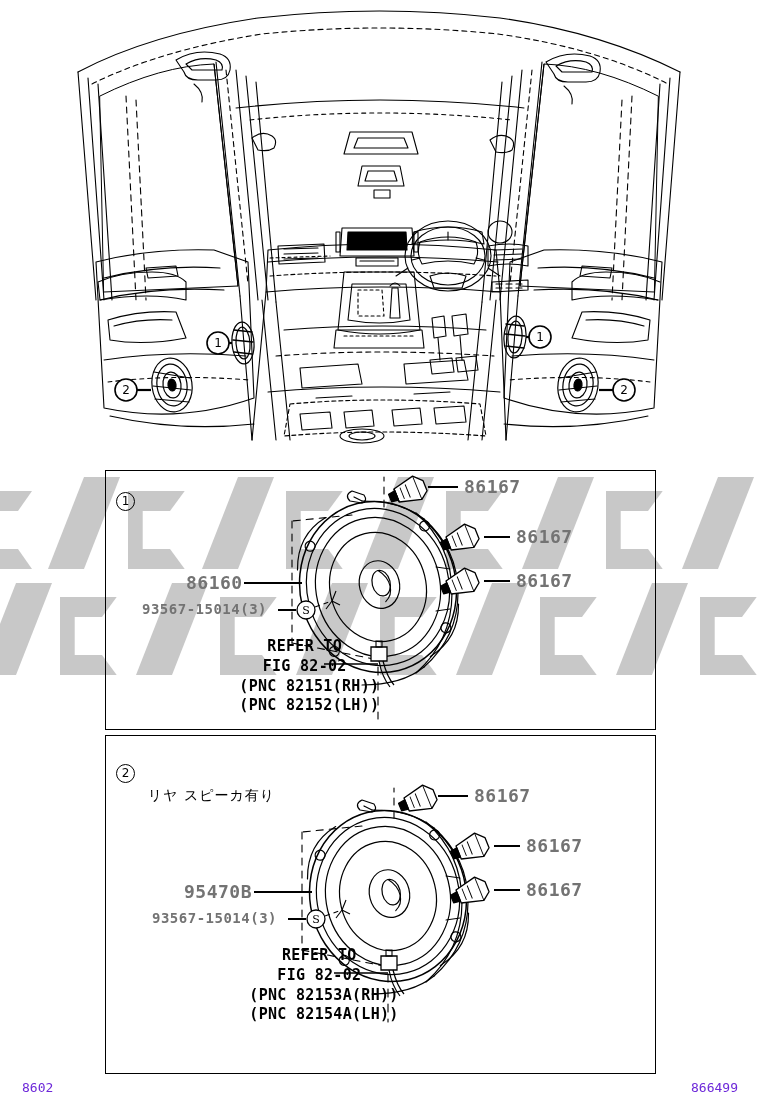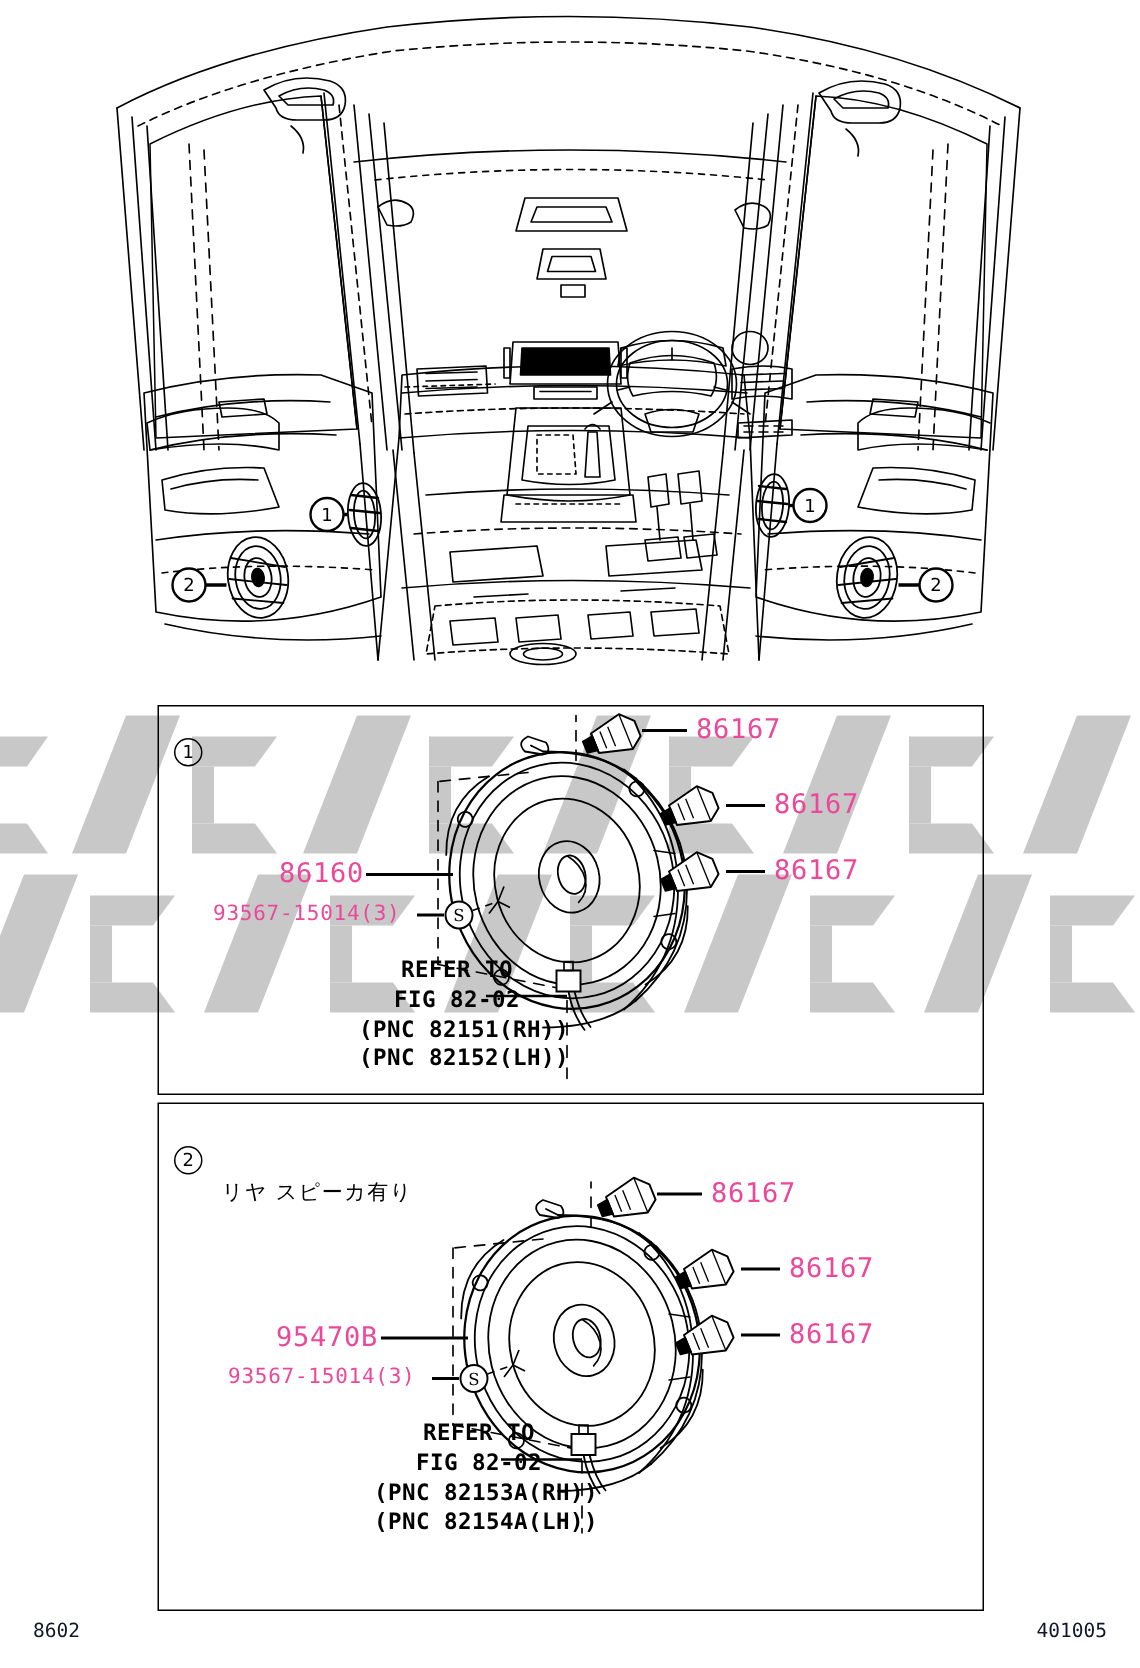--- a/index.html
+++ b/index.html
@@ -80,24 +80,24 @@
     letter-spacing: 1px;
     vertical-align: middle;
     margin-top: 44px;
   }
 
   
   .part-label {
     position: absolute;
     font-family: "DejaVu Sans Mono", "Liberation Mono", monospace;
     font-size: 18px;
-    font-weight: normal;
+    font-weight: bold;
     letter-spacing: 0.5px;
     white-space: nowrap;
-    color: #ec4899;
+    color: #737373;
     z-index: 4;
   }
   .part-label.small {
     font-size: 14px;
   }
 
   .refer-block {
     position: absolute;
     font-family: "DejaVu Sans Mono", "Liberation Mono", monospace;
     font-size: 15px;
@@ -108,21 +108,21 @@
     color: #000;
     z-index: 4;
     text-align: center;
   }
 
   
   .footer-text {
     position: absolute;
     font-family: "DejaVu Sans Mono", "Liberation Mono", monospace;
     font-size: 13px;
-    color: #0f172a;
+    color: #6d28d9;
     z-index: 5;
   }
   #footer-left  { left: 22px;  top: 1080px; }
   #footer-right { right: 22px; top: 1080px; }
 </style>
 </head>
 <body>
 
 <div id="page">
 
@@ -628,15 +628,15 @@
     <div class="part-label" style="left:78px; top:145px;">95470B</div>
     <div class="part-label small" style="left:46px; top:174px;">93567-15014(3)</div>
 
     <div class="refer-block" style="left:134px; top:210px;">REFER TO
 FIG 82-02
  (PNC 82153A(RH))
  (PNC 82154A(LH))</div>
   </div>
 
   <div class="footer-text" id="footer-left">8602</div>
-  <div class="footer-text" id="footer-right">401005</div>
+  <div class="footer-text" id="footer-right">866499</div>
 
 </div>
 
 </body></html>

